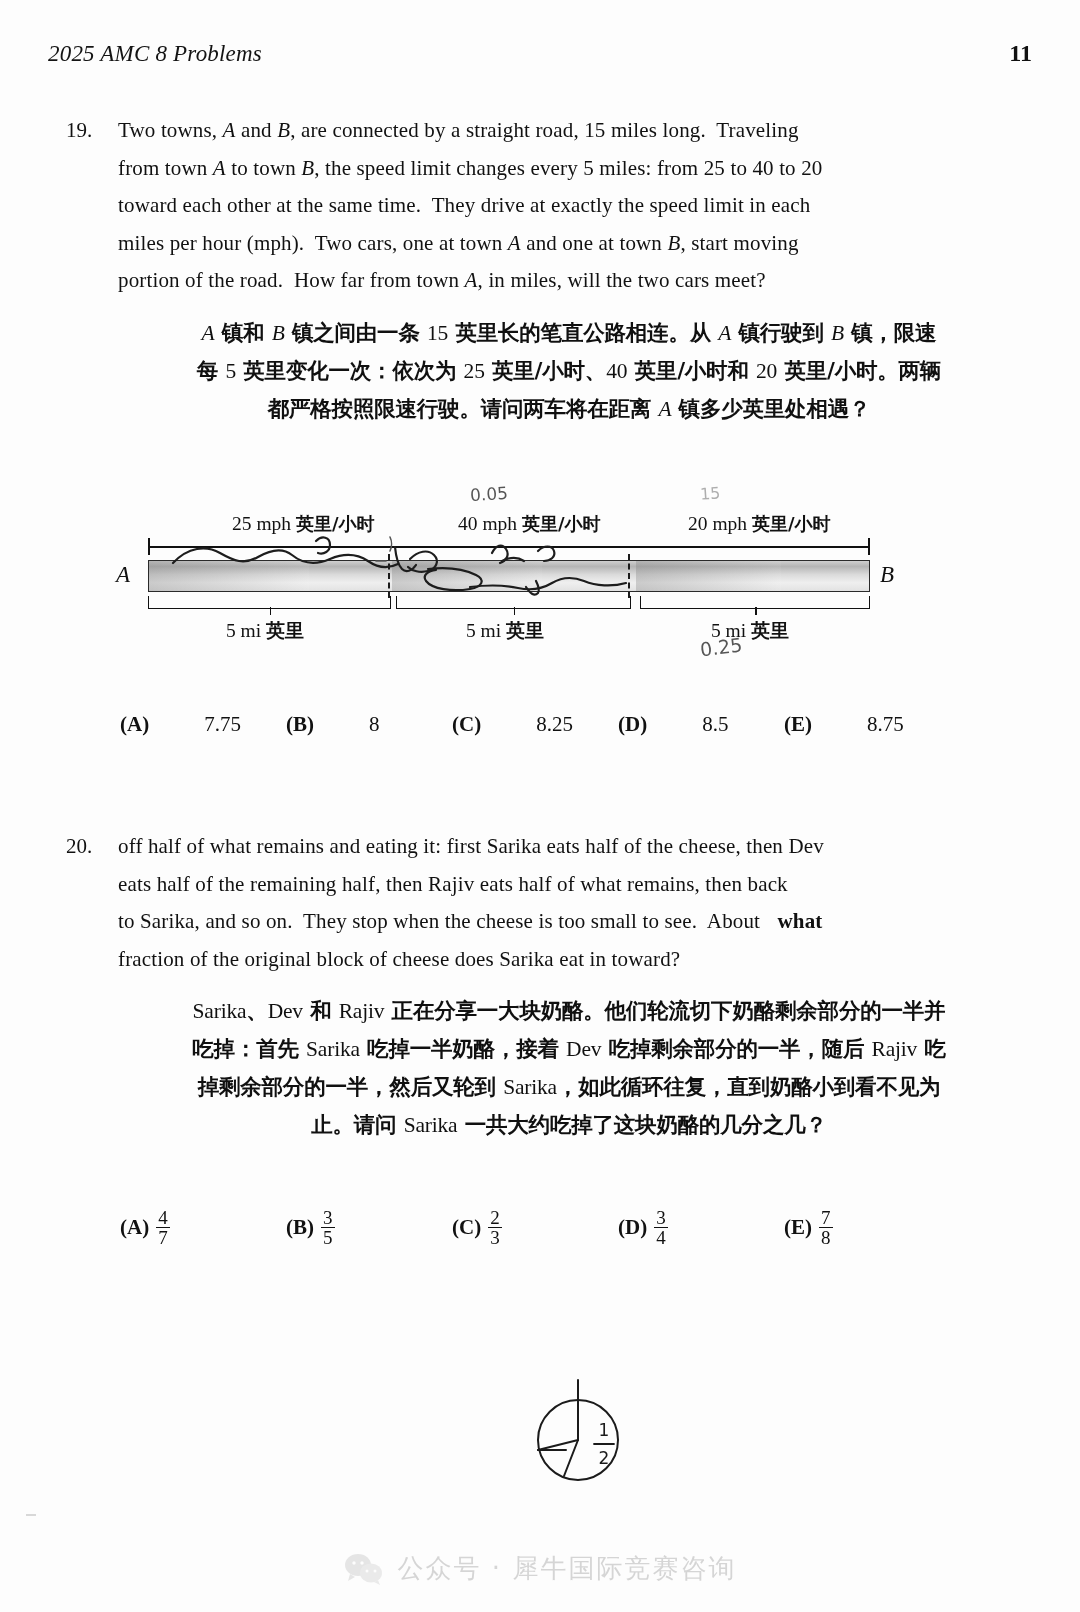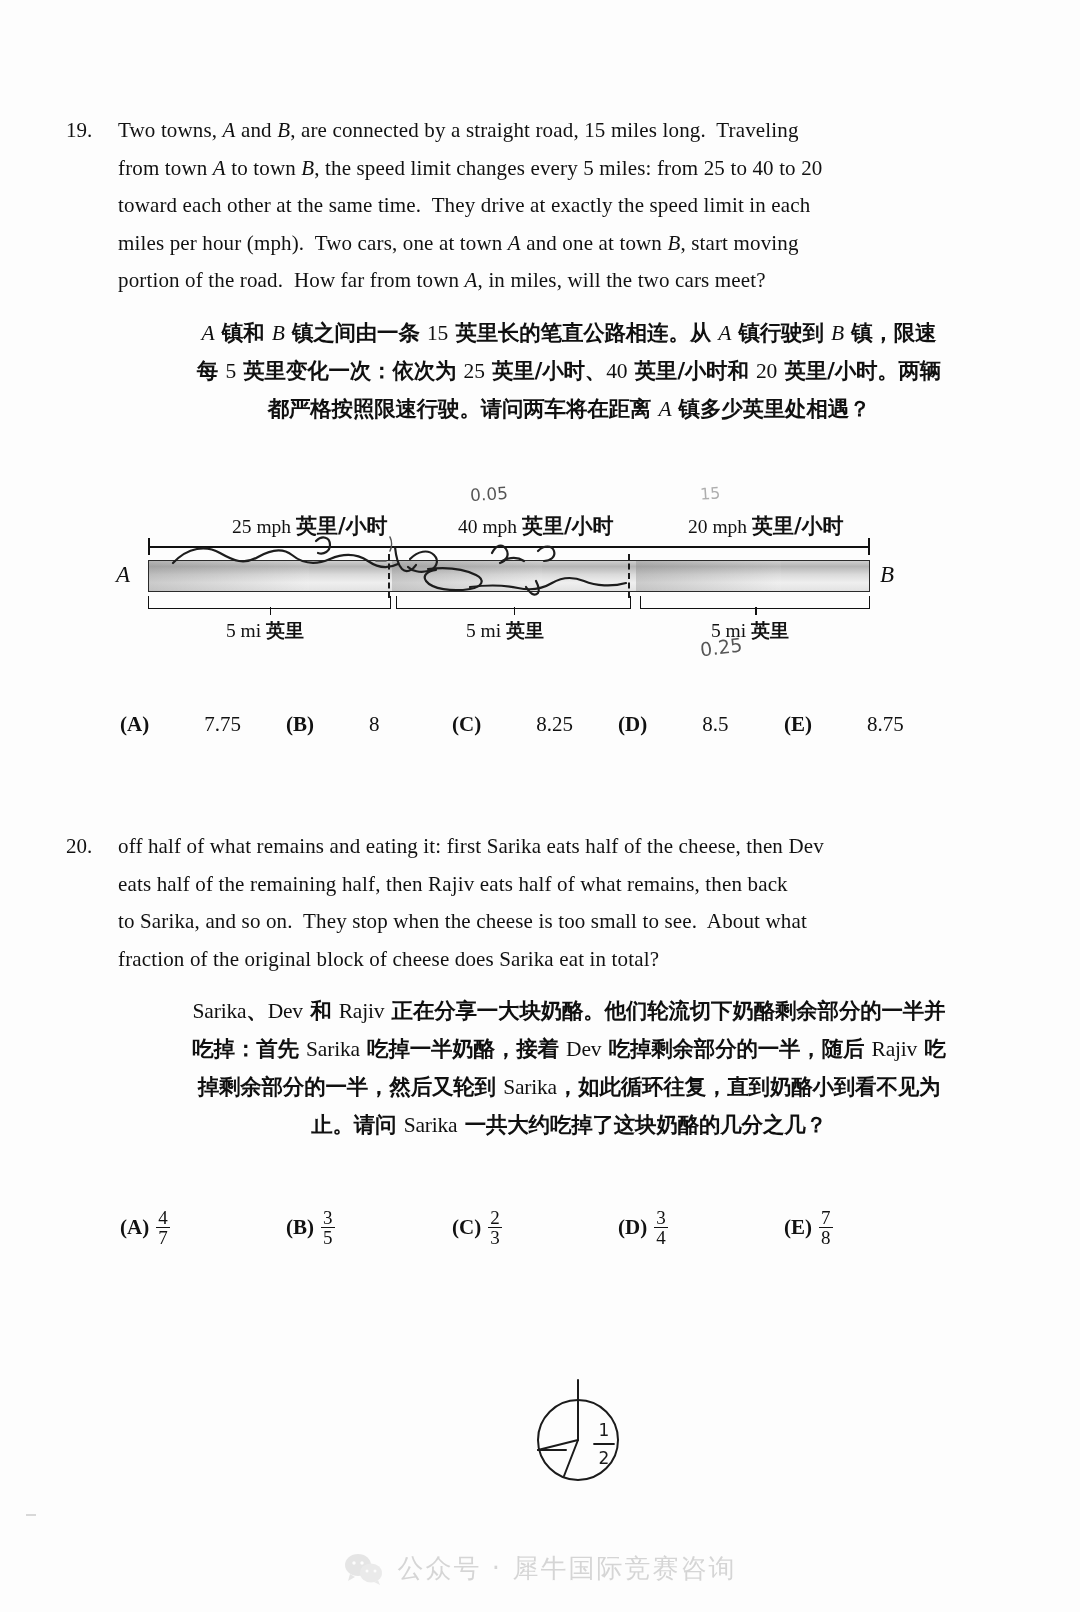--- a/index.html
+++ b/index.html
@@ -71,21 +71,21 @@
   }
 
   .en-line {
     font-size: 21px;
     line-height: 37.5px;
     color: #111;
     white-space: nowrap;
     letter-spacing: 0.15px;
   }
   .en-line i { font-style: italic; }
-  .en-line b { font-weight: 400; }
+  .en-line b { font-weight: 700; margin-left: 12px; }
 
   .cn-block {
     margin-top: 14px;
   }
   .cn-line {
     font-size: 21.5px;
     line-height: 38px;
     color: #101010;
     font-family: "DejaVu Sans", "Liberation Sans", sans-serif;
     font-weight: 700;
@@ -120,21 +120,21 @@
   }
   .fig-speed {
     position: absolute;
     font-size: 19.5px;
     white-space: nowrap;
     color: #111;
   }
   .fig-speed .cn {
     font-family: "DejaVu Sans", "Liberation Sans", sans-serif;
     font-weight: 700;
-    font-size: 21px;
+    font-size: 18px;
   }
   .speed-1 { left: 92px; }
   .speed-2 { left: 318px; }
   .speed-3 { left: 548px; }
 
   .top-rule {
     position: absolute;
     left: 8px;
     top: 70px;
     width: 722px;
@@ -333,20 +333,24 @@
     width: 10px;
     height: 2px;
     background: #d8d8d8;
   }
 </style>
 </head>
 <body>
 
 <div class="page">
 
+  <div class="header">
+    <div class="header-title">2025 AMC 8 Problems</div>
+    <div class="header-page">11</div>
+  </div>
 
   <div class="problem" id="problem-19">
     <div class="prob-row">
       <div class="prob-num">19.</div>
       <div class="prob-body">
         <div class="en-line">
           Two towns, <i>A</i> and <i>B</i>, are connected by a straight road, 15 miles long.&nbsp; Traveling
         </div>
         <div class="en-line">
           from town <i>A</i> to town <i>B</i>, the speed limit changes every 5 miles: from 25 to 40 to 20
@@ -485,21 +489,21 @@
         <div class="en-line">
           off half of what remains and eating it: first Sarika eats half of the cheese, then Dev
         </div>
         <div class="en-line">
           eats half of the remaining half, then Rajiv eats half of what remains, then back
         </div>
         <div class="en-line">
           to Sarika, and so on.&nbsp; They stop when the cheese is too small to see.&nbsp; About <b>what</b>
         </div>
         <div class="en-line">
-          fraction of the original block of cheese does Sarika eat in total?
+          fraction of the original block of cheese does Sarika eat in toward?
         </div>
 
         <div class="cn-block">
           <div class="cn-line">
             <span class="lat">Sarika</span>、<span class="lat">Dev</span> 和 <span class="lat">Rajiv</span> 正在分享一大块奶酪。他们轮流切下奶酪剩余部分的一半并
           </div>
           <div class="cn-line">
             吃掉：首先 <span class="lat">Sarika</span> 吃掉一半奶酪，接着 <span class="lat">Dev</span> 吃掉剩余部分的一半，随后 <span class="lat">Rajiv</span> 吃
           </div>
           <div class="cn-line">

